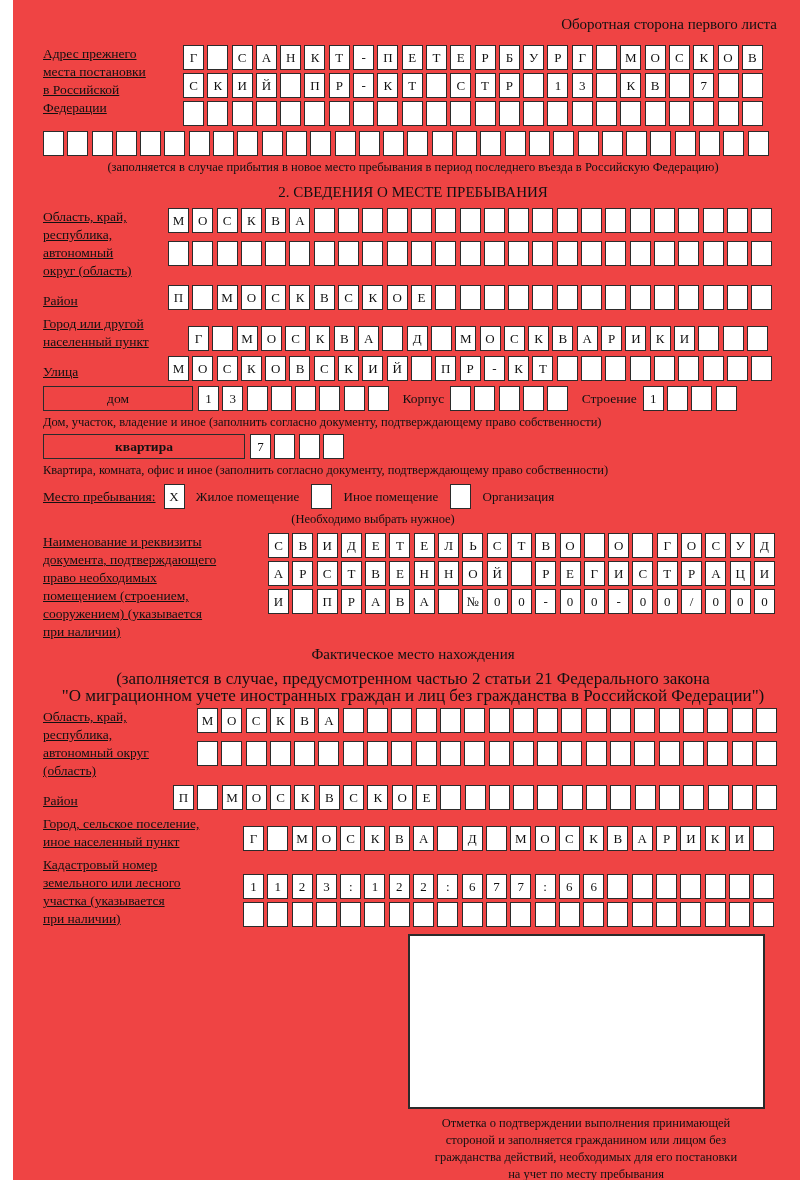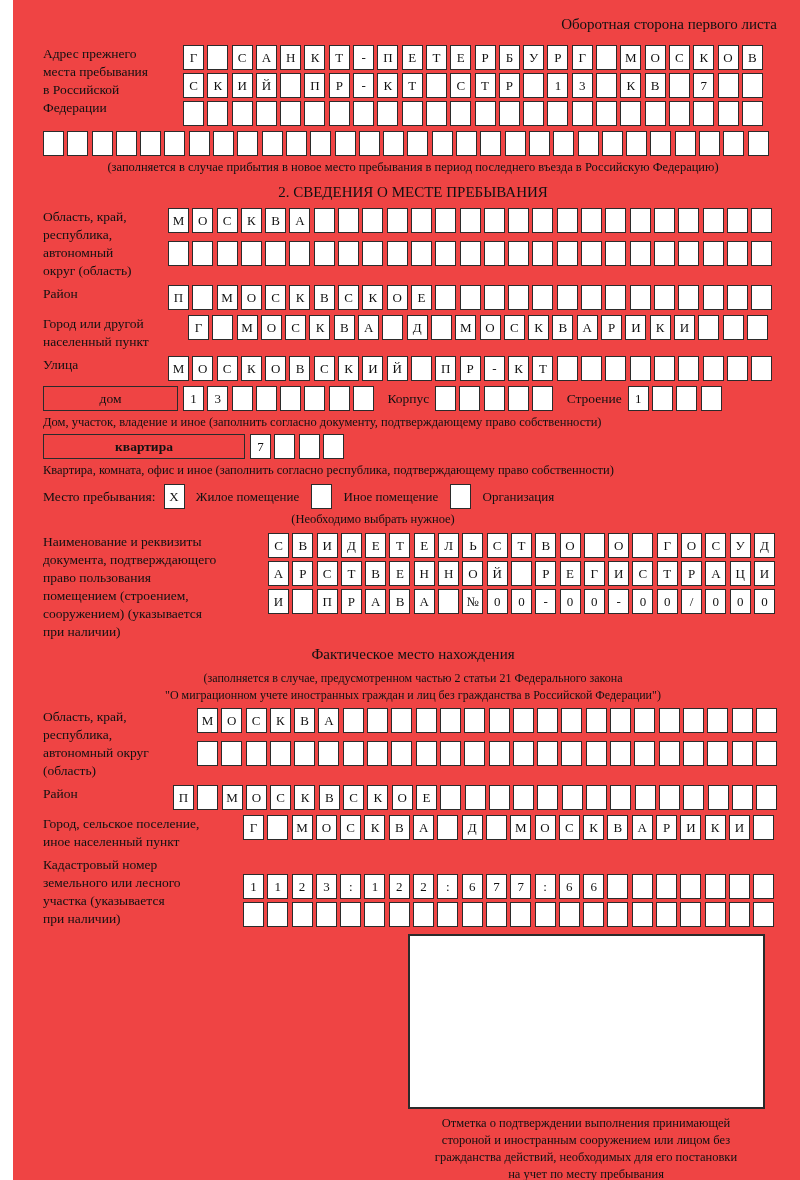--- a/index.html
+++ b/index.html
@@ -5,22 +5,22 @@
   html,body{margin:0;padding:0;background:#fff;}
   .page{
     width:800px;height:1180px;box-sizing:border-box;position:relative;
     padding:16px 30px 0 30px;background:#ef4444;color:#111;
     font-family:"Liberation Serif","DejaVu Serif",serif;
     overflow:hidden;
     margin-left:13px;
   }
   .header-note{text-align:right;font-size:15px;margin:0 6px 12px 0;}
   .frow{display:flex;align-items:flex-start;}
-  .frow.vcenter{align-items:flex-start;}
-  .lbl{font-size:13.5px;line-height:18px;flex:0 0 auto;}
+  .frow.vcenter{align-items:flex-end;}
+  .lbl{font-size:13.5px;line-height:18px;flex:0 0 auto;text-decoration:underline;}
   .w140{width:140px}.w125{width:125px}.w145{width:145px}
   .w225{width:225px}.w154{width:154px}.w130{width:130px}.w200{width:200px}
   .cells{display:flex;flex-wrap:nowrap;}
   .cells + .cells{margin-top:3px;}
   .cell{
     flex:0 0 auto;width:21px;height:25px;margin-right:3.3px;
     border:1.6px solid #2b2b2b;box-sizing:border-box;
     display:flex;align-items:center;justify-content:center;
     font-size:13px;line-height:1;background:#fff;
   }
@@ -29,45 +29,45 @@
   .caption.center{text-align:center;}
   .sec-title{font-size:15px;font-weight:normal;text-align:center;margin:9px 0 7px 0;}
   .block{margin-bottom:5px;}
   .rowgap{margin-bottom:5px;}
   .house-row{display:flex;align-items:center;margin-top:4px;}
   .big-label{
     border:1.6px solid #2b2b2b;height:25px;box-sizing:border-box;
     display:flex;align-items:center;justify-content:center;
     font-size:13.5px;flex:0 0 auto;margin-right:5px;
   }
-  .big-label.house{width:135px;}
+  .big-label.house{width:150px;}
   .big-label.apt{width:202px;font-weight:bold;}
   .inline-label{font-size:13.5px;margin:0 6px 0 10px;flex:0 0 auto;}
   .stay-row{display:flex;align-items:center;margin-top:6px;text-align:center;}
   .stay-row .lbl{margin-right:8px;}
   .opt-label{font-size:13px;margin:0 12px 0 8px;}
   .note-line{font-size:12.5px;margin-top:3px;width:420px;margin-left:120px;text-align:center;}
-  .fact-caption{font-size:12px;line-height:17px;text-align:center;margin-bottom:4px;}
+  .fact-caption{font-size:17px;line-height:17px;text-align:center;margin-bottom:4px;}
   .stamp-wrap{margin-top:6px;}
   .stamp-box{margin-left:365px;width:357px;height:175px;border:2px solid #2b2b2b;box-sizing:border-box;background:#fff;}
   .stamp-caption{margin:6px 0 0 343px;width:400px;text-align:center;font-size:12.5px;line-height:17px;}
   .doc-rows .cells + .cells{margin-top:3px;}
   .pad-top18{padding-top:18px;}
 </style>
 </head>
 <body>
 
 <div class="page">
 
   <div class="header-note">Оборотная сторона первого листа</div>
 
   <div class="frow block">
     <div class="lbl w140">
         <div>Адрес прежнего</div>
-        <div>места пребывания</div>
+        <div>места постановки</div>
         <div>в Российской</div>
         <div>Федерации</div>
       </div>
     <div>
       <div class="cells">
           <span class="cell">Г</span>
           <span class="cell"></span>
           <span class="cell">С</span>
           <span class="cell">А</span>
           <span class="cell">Н</span>
@@ -373,38 +373,38 @@
 
   <div class="house-row">
     <div class="big-label apt">квартира</div>
     <div class="cells">
         <span class="cell">7</span>
         <span class="cell"></span>
         <span class="cell"></span>
         <span class="cell"></span>
       </div>
   </div>
-  <div class="caption">Квартира, комната, офис и иное (заполнить согласно республика, подтверждающему право собственности)</div>
+  <div class="caption">Квартира, комната, офис и иное (заполнить согласно документу, подтверждающему право собственности)</div>
 
   <div class="stay-row">
     <span class="lbl">Место пребывания:</span>
     <span class="cell">X</span>
     <span class="opt-label">Жилое помещение</span>
     <span class="cell"></span>
     <span class="opt-label">Иное помещение</span>
     <span class="cell"></span>
     <span class="opt-label">Организация</span>
   </div>
   <div class="note-line">(Необходимо выбрать нужное)</div>
 
   <div class="frow block" style="margin-top:6px;">
     <div class="lbl w225">
         <div>Наименование и реквизиты</div>
         <div>документа, подтверждающего</div>
-        <div>право пользования</div>
+        <div>право необходимых</div>
         <div>помещением (строением,</div>
         <div>сооружением) (указывается</div>
         <div>при наличии)</div>
       </div>
     <div class="doc-rows">
       <div class="cells">
           <span class="cell">С</span>
           <span class="cell">В</span>
           <span class="cell">И</span>
           <span class="cell">Д</span>
@@ -662,19 +662,19 @@
           <span class="cell"></span>
           <span class="cell"></span>
         </div>
     </div>
   </div>
 
   <div class="stamp-wrap">
     <div class="stamp-box"></div>
     <div class="stamp-caption">
         <div>Отметка о подтверждении выполнения принимающей</div>
-        <div>стороной и иностранным сооружением или лицом без</div>
+        <div>стороной и заполняется гражданином или лицом без</div>
         <div>гражданства действий, необходимых для его постановки</div>
         <div>на учет по месту пребывания</div>
       </div>
   </div>
 
 </div>
 
 </body></html>

